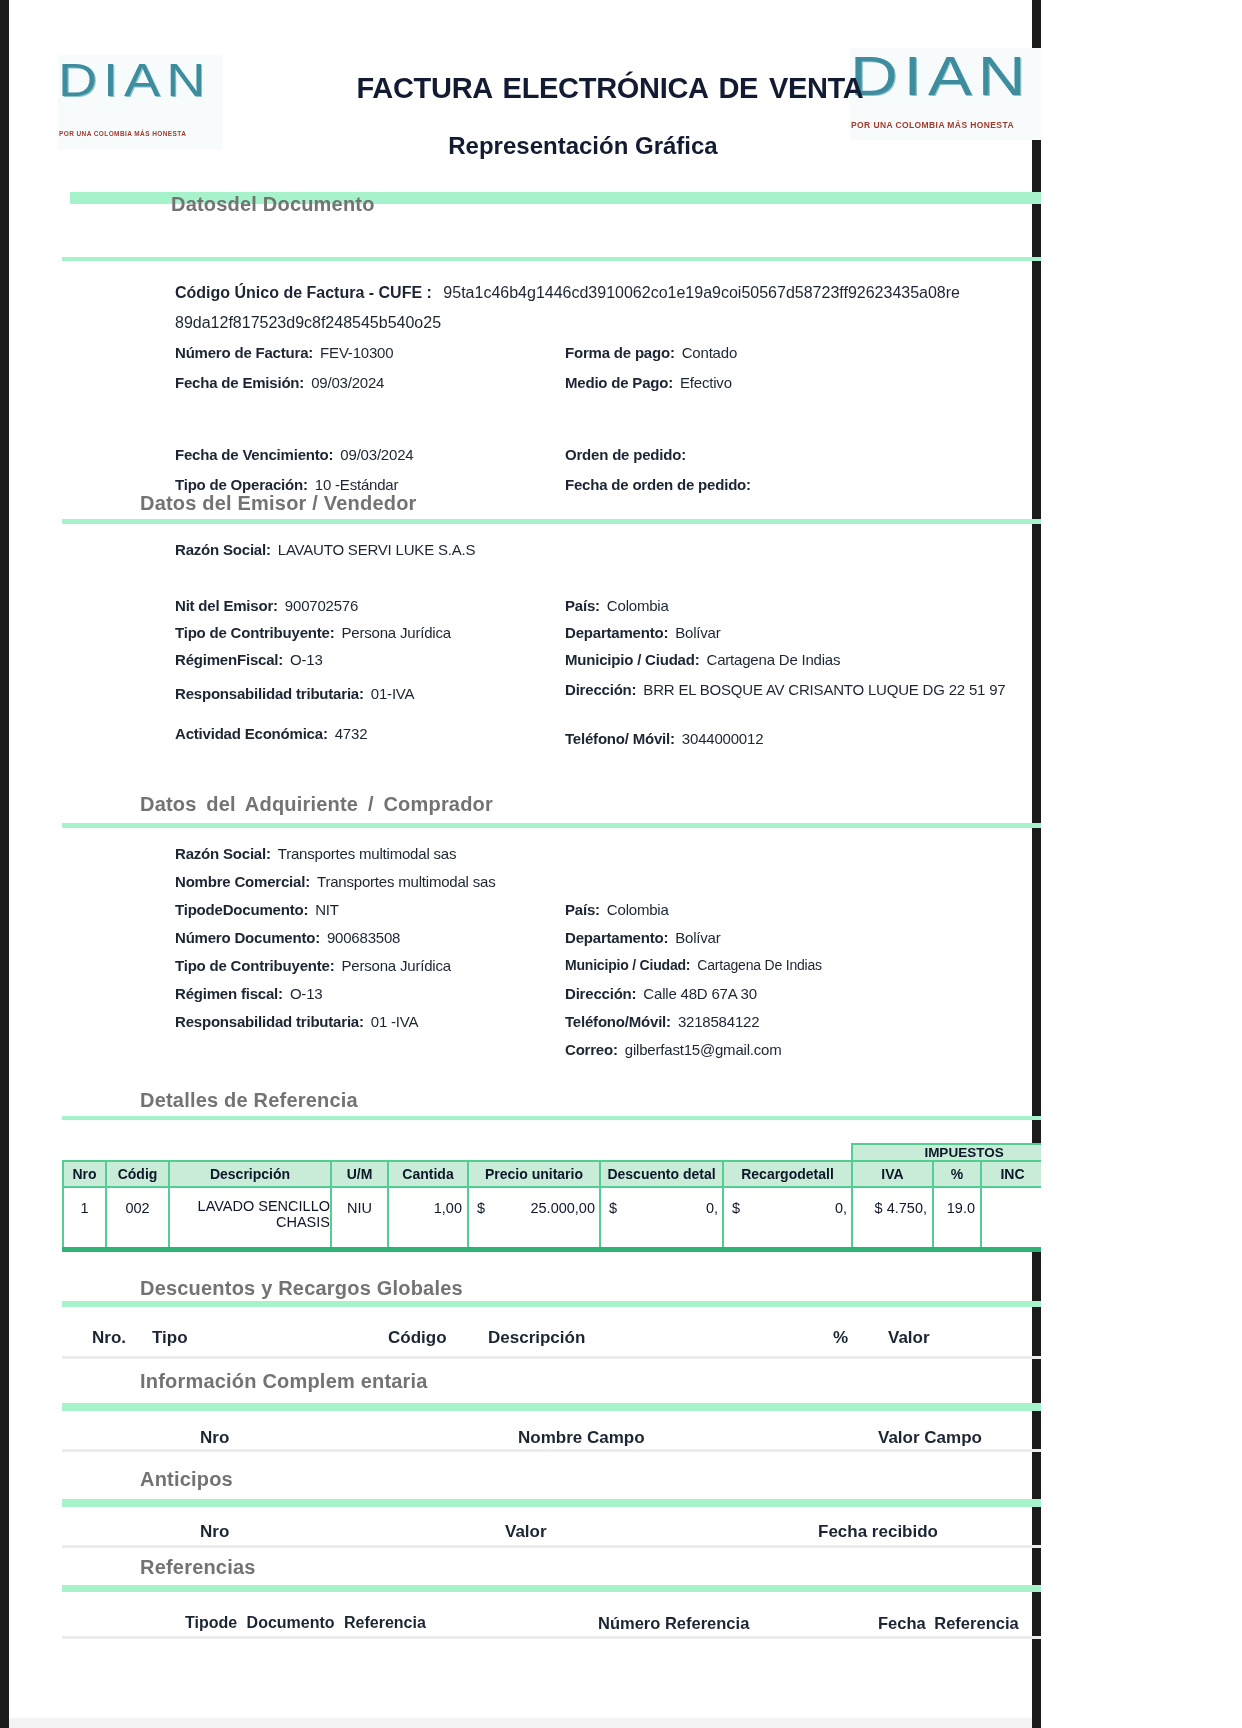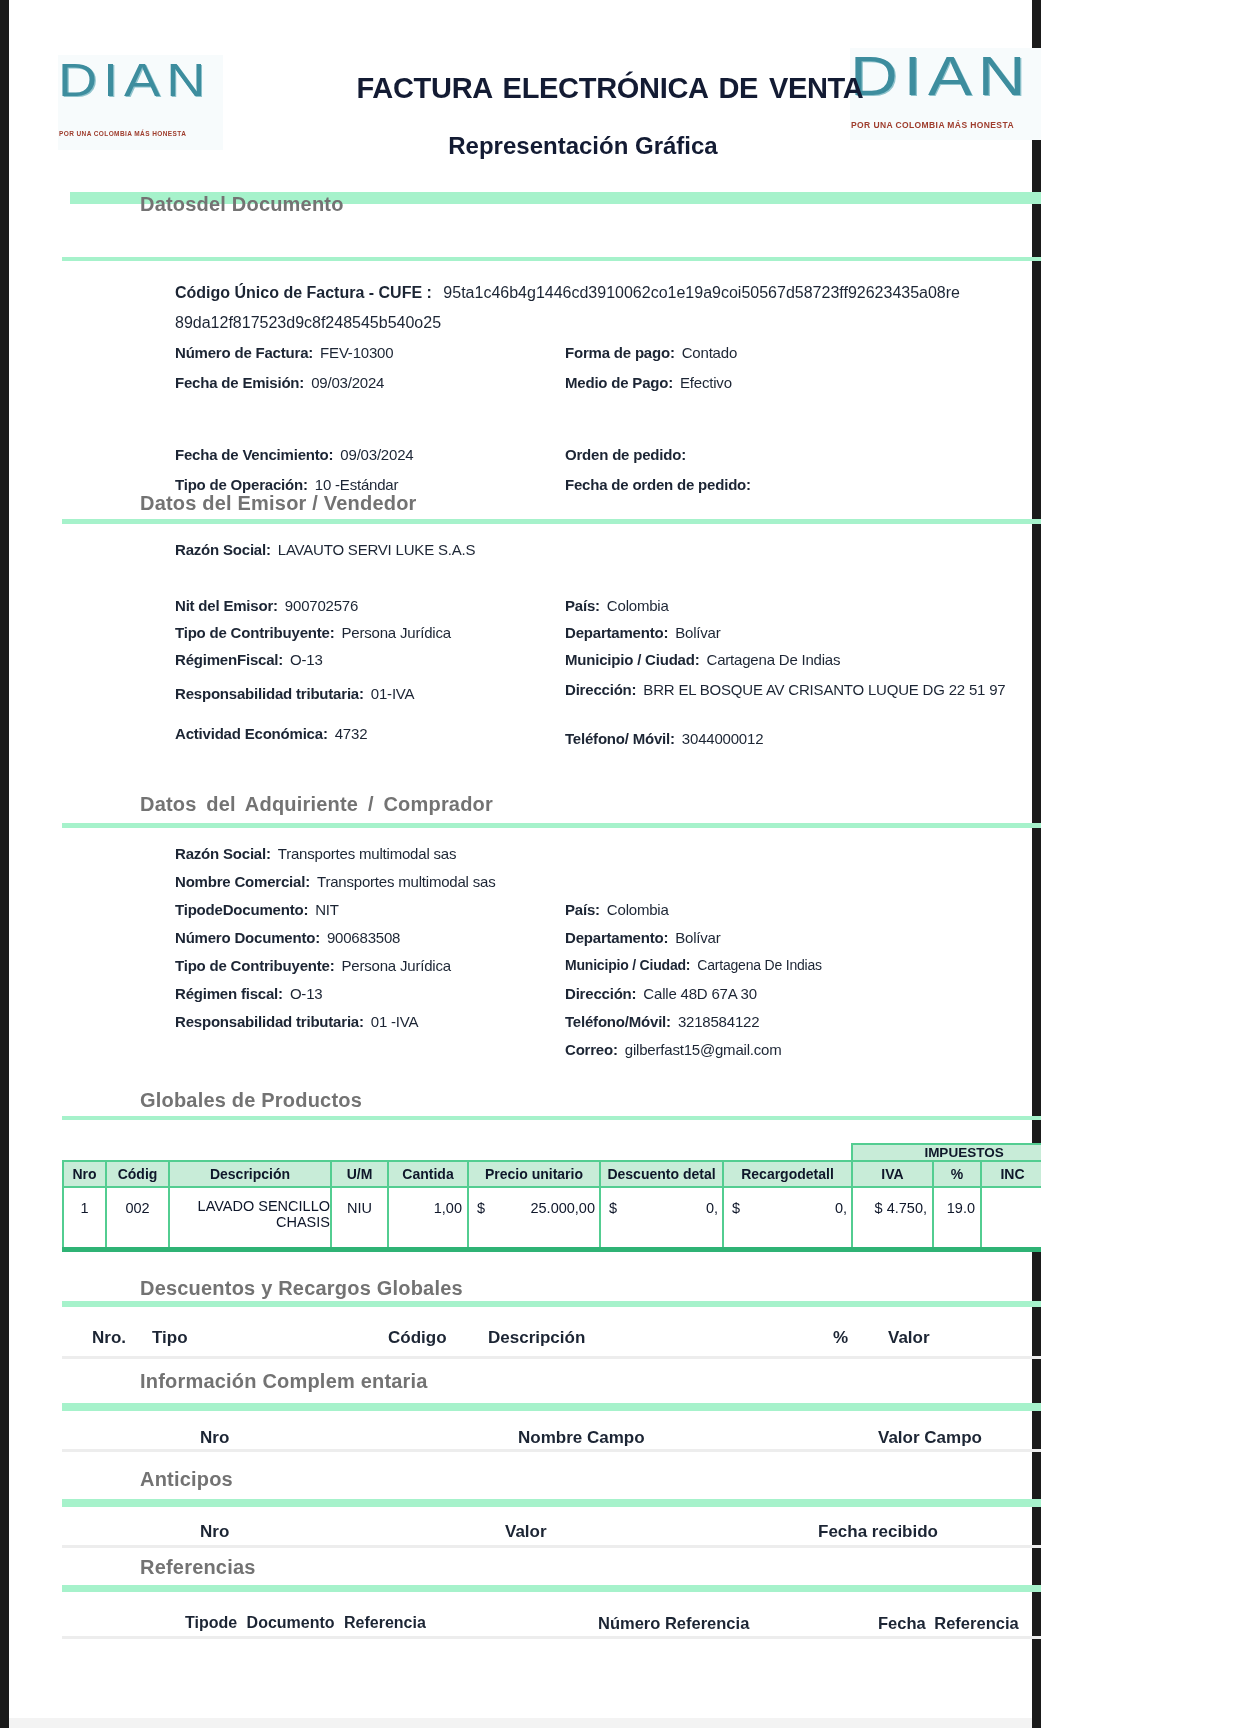--- a/index.html
+++ b/index.html
@@ -40,21 +40,21 @@
   .line-det  { left:62px;  top:1116px; width:1115px; height:4px; }
   .line-desc { left:62px;  top:1301px; width:1115px; height:6px; }
   .bar-info  { left:62px;  top:1403px; width:1115px; height:8px; }
   .bar-ant   { left:62px;  top:1499px; width:1115px; height:8px; }
   .bar-ref   { left:62px;  top:1585px; width:1115px; height:7px; }
   .gsep { position:absolute; left:62px; width:1115px; height:3px; background:#ededed; }
   .sep-desc { top:1356px; } .sep-info { top:1449px; } .sep-ant { top:1545px; } .sep-ref { top:1636px; }
 
   
   .sec-h { position:absolute; color:#737373; font-weight:700; font-size:20px; letter-spacing:0.2px; white-space:nowrap; }
-  .h-doc  { left:140px; top:193px; }
+  .h-doc  { left:171px; top:193px; }
   .h-emi  { left:140px; top:492px; }
   .h-adq  { left:140px; top:793px; word-spacing:4px; }
   .h-det  { left:140px; top:1089px; }
   .h-desc { left:140px; top:1277px; }
   .h-info { left:140px; top:1370px; }
   .h-ant  { left:140px; top:1468px; }
   .h-ref  { left:140px; top:1556px; }
 
   
   .frow { height:28px; font-size:15px; letter-spacing:-0.2px; white-space:nowrap; }
@@ -187,21 +187,21 @@
   </div>
   <div class="ad-right">
     <div class="frow"><span class="lbl">País:</span><span class="val">Colombia</span></div>
     <div class="frow"><span class="lbl">Departamento:</span><span class="val">Bolívar</span></div>
     <div class="frow sm"><span class="lbl">Municipio / Ciudad:</span><span class="val">Cartagena De Indias</span></div>
     <div class="frow"><span class="lbl">Dirección:</span><span class="val">Calle 48D 67A 30</span></div>
     <div class="frow"><span class="lbl">Teléfono/Móvil:</span><span class="val">3218584122</span></div>
     <div class="frow"><span class="lbl">Correo:</span><span class="val">gilberfast15@gmail.com</span></div>
   </div>
 
-  <div class="sec-h h-det">Globales de Productos</div>
+  <div class="sec-h h-det">Detalles de Referencia</div>
   <div class="gbar line-det"></div>
 
   <table class="prod-table">
     <colgroup>
       <col style="width:43px">
         <col style="width:63px">
         <col style="width:162px">
         <col style="width:57px">
       <col style="width:80px">
         <col style="width:132px">

